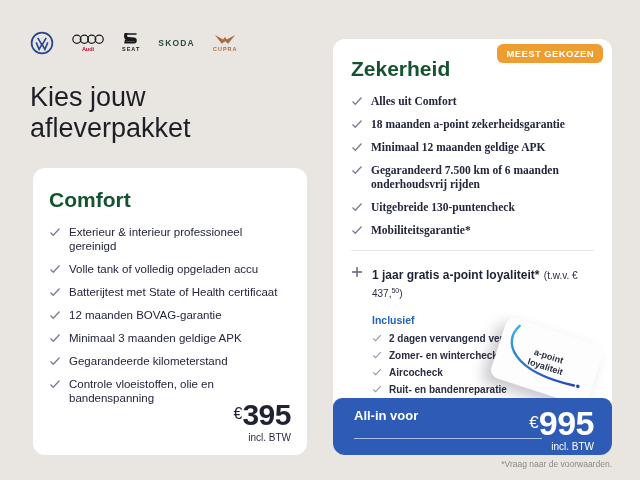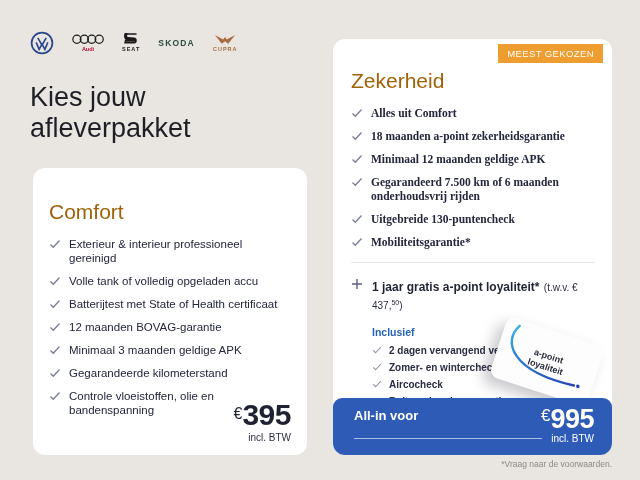--- a/index.html
+++ b/index.html
@@ -24,27 +24,27 @@
     position:absolute; left:30px; top:82px;
     font-size:27px; line-height:31px; font-weight:500; color:#1d1e26;
   }
 
   .card {
     position:absolute; background:#fff; border-radius:12px;
   }
   .card-comfort { left:33px; top:168px; width:274px; height:287px; padding:16px; }
   .card-zekerheid { left:333px; top:39px; width:279px; height:416px; padding:14px 18px; }
 
-  .card h2 { font-size:21px; font-weight:400; color:#a16207; margin-top:16px; }
+  .card h2 { font-size:21px; font-weight:700; color:#14532d; margin-top:4px; }
 
   .badge {
     position:absolute; top:5px; right:9px;
     background:#ee9d30; color:#fff;
-    font-size:9.5px; font-weight:400; letter-spacing:.4px;
-    padding:4px 9px; border-radius:0;
+    font-size:9.5px; font-weight:700; letter-spacing:.4px;
+    padding:4px 9px; border-radius:6px;
   }
 
   ul.checklist { list-style:none; margin-top:13px; }
   ul.checklist li { display:flex; gap:8px; margin-bottom:9px; }
   ul.checklist li .txt { font-size:11.5px; line-height:14px; color:#23263c; }
   .card-zekerheid ul.checklist li .txt { font-weight:600;font-family:Liberation Serif, serif; }
   .check { flex:0 0 auto; width:12px; height:12px; margin-top:1px; }
 
   .divider { border:none; border-top:1px solid #e7e7ea; margin:13px 0 0 0; }
 
@@ -83,21 +83,21 @@
 
   .blue-footer {
     position:absolute; left:0; right:0; bottom:0; height:57px;
     background:#2e5bb5; border-radius:9px 9px 12px 12px;
     color:#fff; padding:10px 18px 0 21px;
   }
   .footer-label { font-size:13px; font-weight:700; }
   .footer-line { position:absolute; left:21px; bottom:16px; width:188px; border-top:1.5px solid rgba(255,255,255,.6); }
   .footer-price { position:absolute; right:18px; top:6px; text-align:right; }
   .footer-price .cur { font-size:17px; font-weight:400; vertical-align:7px; }
-  .footer-price .amt { font-size:27px; font-weight:700; letter-spacing:-.5px; }
+  .footer-price .amt { font-size:34px; font-weight:700; letter-spacing:-.5px; }
   .footer-price .note { font-size:10px; margin-top:-2px; }
 
   .footnote {
     position:absolute; right:28px; top:459px;
     font-size:8.5px; color:#8b8a83;
   }
 </style>
 </head>
 <body>
 

